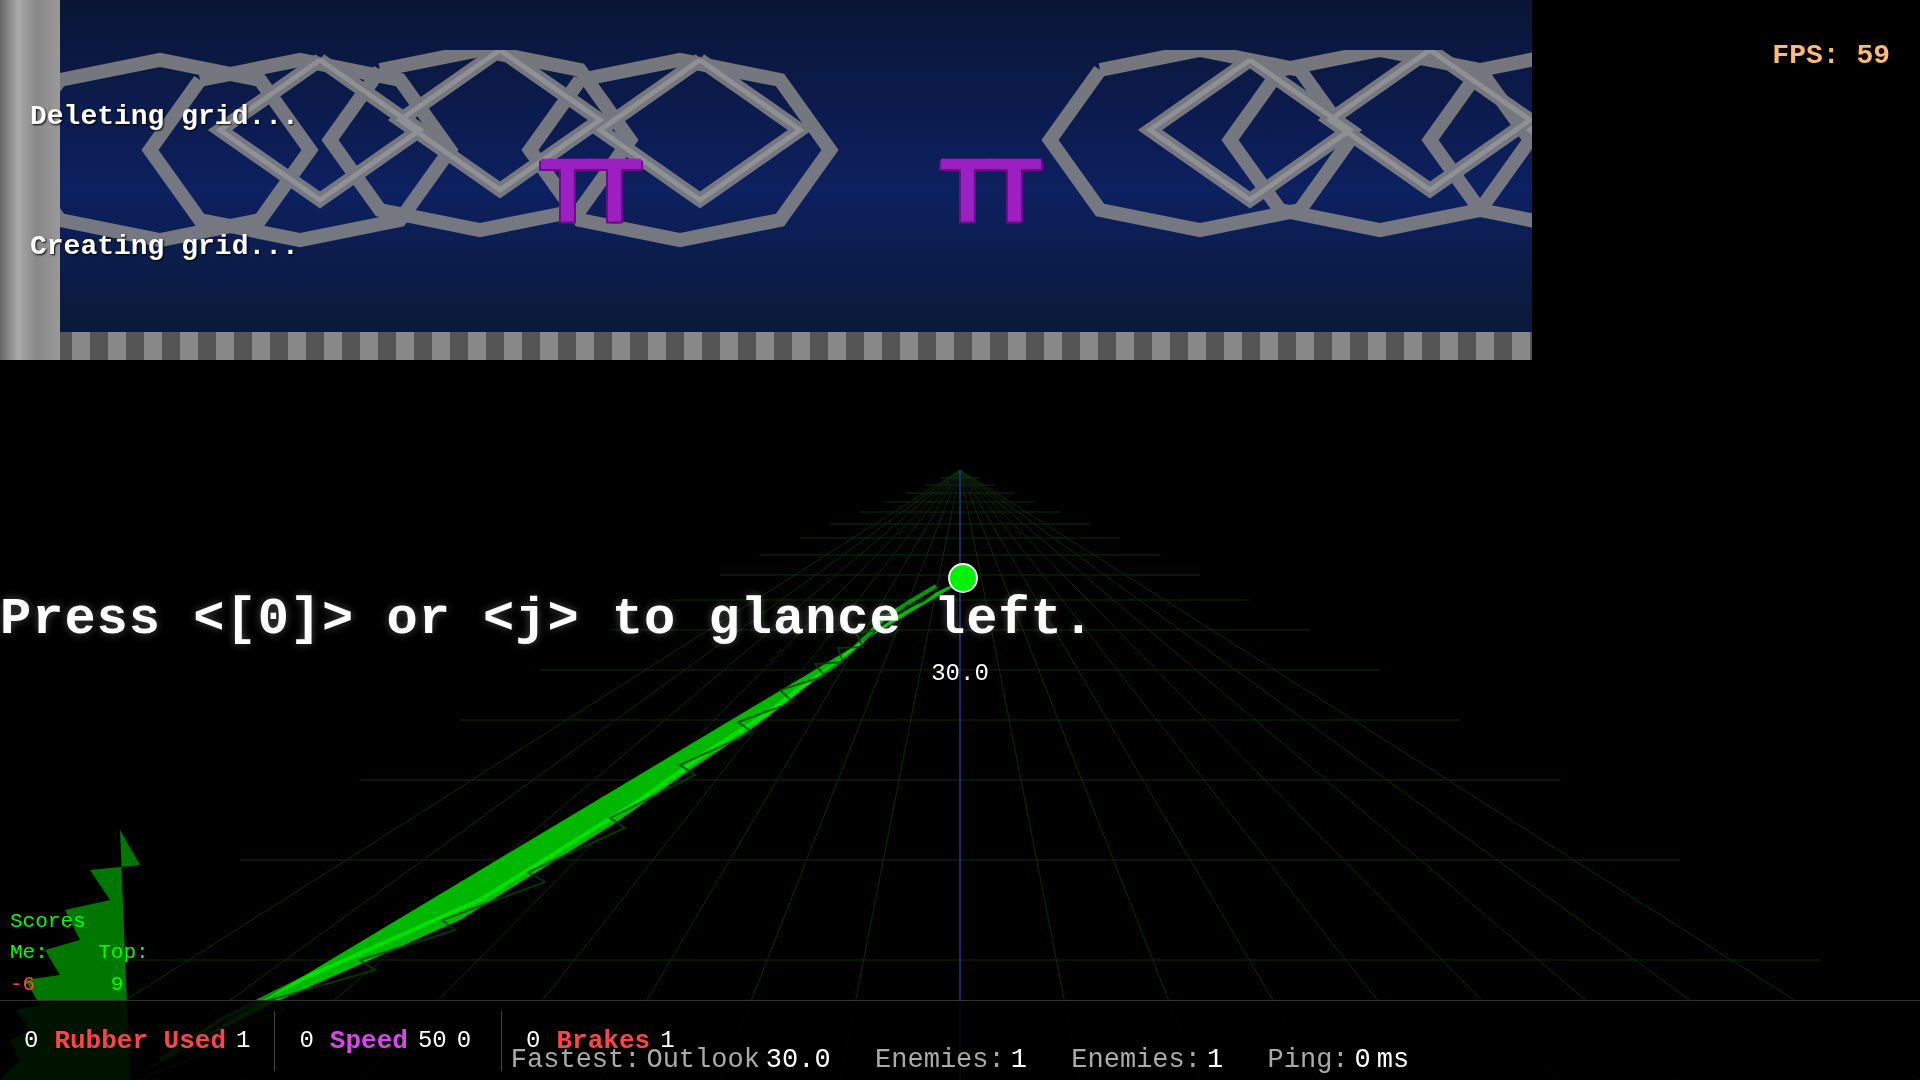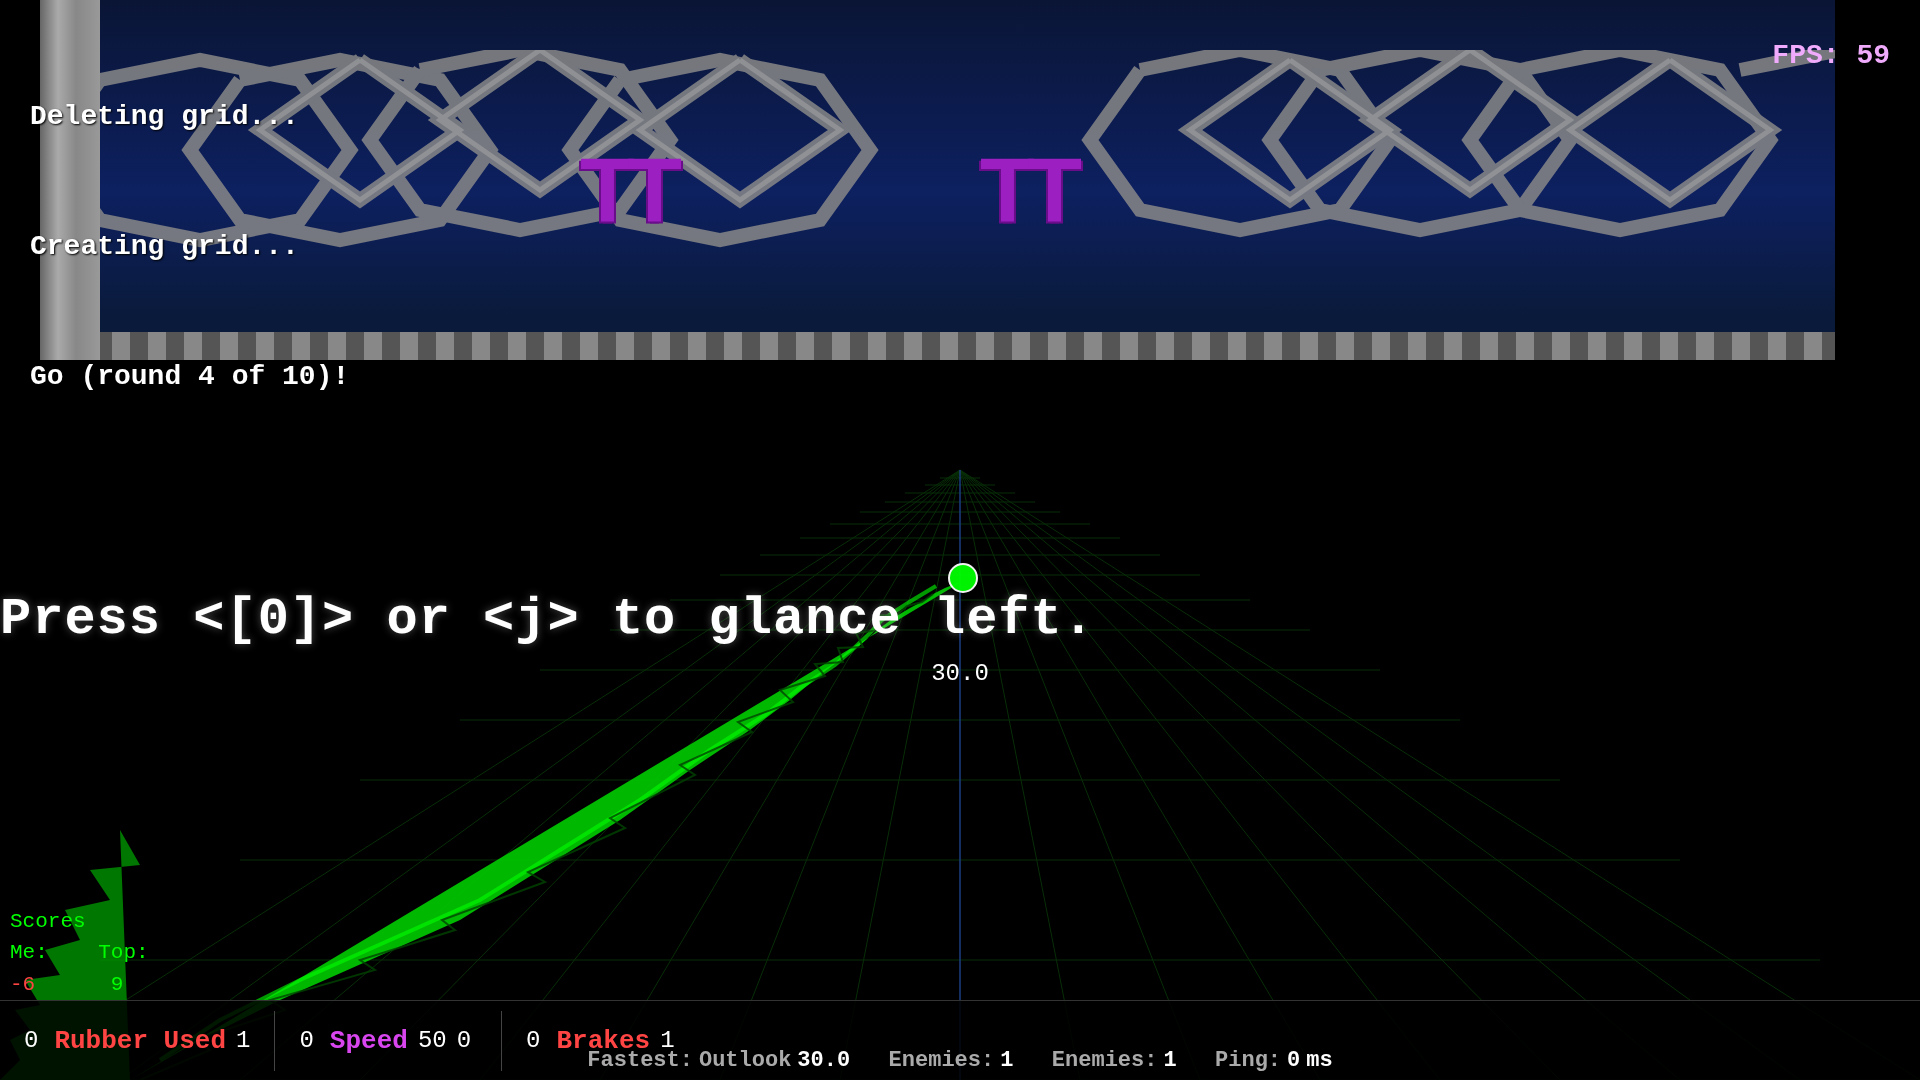--- a/index.html
+++ b/index.html
@@ -16,25 +16,24 @@
       position: relative;
       width: 1920px;
       height: 1080px;
       overflow: hidden;
     }
 
     
     #arena {
       position: absolute;
       top: 0; left: 0;
-      width: 1795px;
+      width: 1532px;
       height: 360px;
       background: #0a1a3a;
       overflow: hidden;
-      margin-left: 40px;
     }
 
     
     #arena::before {
       content: '';
       position: absolute;
       bottom: 0; left: 0;
       width: 100%; height: 28px;
       background: repeating-linear-gradient(90deg, #888 0px, #888 18px, #555 18px, #555 36px);
     }
@@ -117,21 +116,21 @@
       font-family: 'Courier New', monospace;
       font-weight: bold;
       text-shadow: 1px 1px 2px #000;
       white-space: pre;
     }
 
     
     #fps {
       position: absolute;
       top: 40px; right: 30px;
-      color: #f0abfc;
+      color: #fdba74;
       font-size: 28px;
       font-family: 'Courier New', monospace;
       font-weight: bold;
     }
 
     
     #hint-text {
       position: absolute;
       top: 590px; left: 0; right: 0;
       text-align: left;
@@ -208,28 +207,27 @@
       width: 1px;
       height: 60px;
       background: #444;
     }
 
     #fastest-line {
       position: absolute;
       bottom: 0; left: 50%;
       transform: translateX(-50%);
       color: #aaa;
-      font-size: 22px;
+      font-size: 27px;
       font-family: 'Courier New', monospace;
       height: 40px;
       display: flex;
       align-items: center;
       gap: 6px;
       white-space: nowrap;
-      font-weight: bold;
     }
 
     .fastest-label { color: #aaa; }
     .fastest-val { color: #fff; }
   </style>
 </head>
 <body>
 
 <div id="game-container">
 
@@ -330,21 +328,20 @@
 
       <circle cx="963" cy="218" r="14" fill="#00ff00" stroke="#ffffff" stroke-width="2" opacity="0.95"></circle>
 
       <polygon points="0,720 20,700 10,680 30,670 15,650 40,645 25,620 60,615 45,590 80,580 65,550 110,540 90,510 140,505 120,470 130,720" fill="#00aa00" opacity="0.7"></polygon>
     </svg>
   </div>
 
   <div id="top-log">
     <div>Deleting grid...</div>
     <div>Creating grid...</div>
-    <div>Go (round 4 of 10)!</div>
   </div>
 
   <div id="fps">
     <span>FPS:</span>
     <span>59</span>
   </div>
 
   <div id="hint-text">Press &lt;[0]&gt; or &lt;j&gt; to glance left.</div>
 
   <div id="speed-readout">30.0</div>

